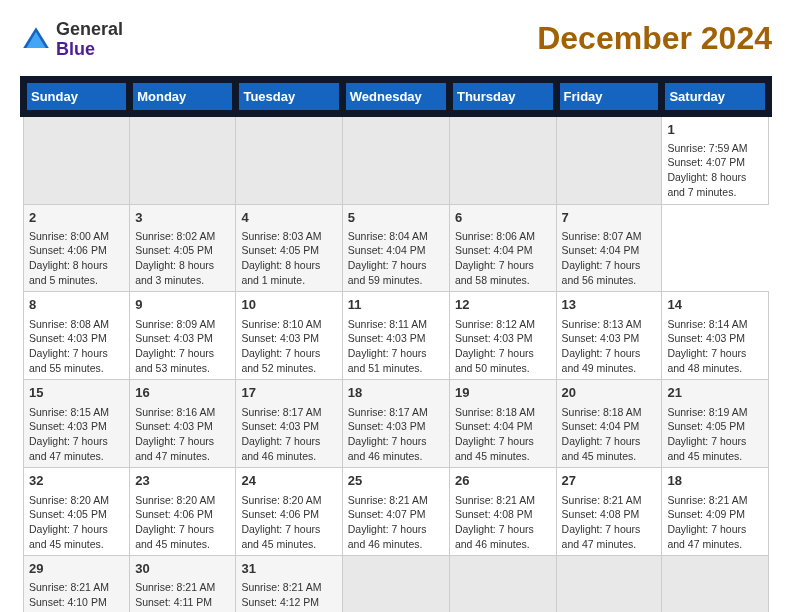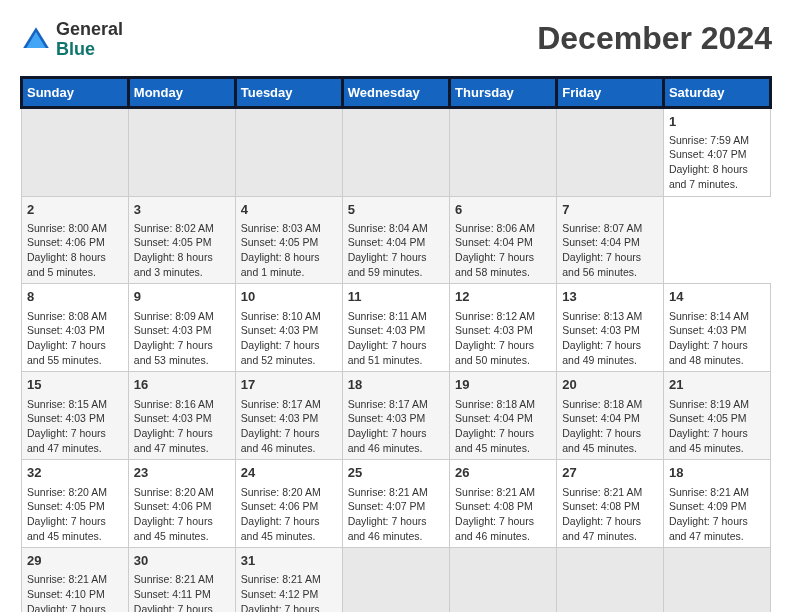--- a/index.html
+++ b/index.html
@@ -20,50 +20,50 @@
       display: flex;
       align-items: center;
       gap: 4px;
     }
     .logo-text {
       font-size: 18px;
       font-weight: bold;
       line-height: 1.1;
     }
     .logo-text span.general { color: #333; }
-    .logo-text span.blue { color: #0f766e; margin-top: 8px; }
+    .logo-text span.blue { color: #4c1d95; margin-top: 8px; }
     .logo-icon {
       width: 32px;
       height: 32px;
     }
     .title-block {
       text-align: right;
     }
     .month-title {
       font-size: 32px;
       font-weight: bold;
-      color: #404040;
+      color: #a16207;
     }
     .location-title {
       font-size: 15px;
       color: #555;
     }
     .calendar {
       width: 100%;
       border-collapse: collapse;
       font-size: 11px;
     }
     .calendar th {
       background: #1565c0;
       color: #fff;
       padding: 6px 4px;
       text-align: left;
       font-size: 13px;
       font-weight: bold;
-      border: 3px solid #0f172a;
+      border: 7px solid #0f172a;
     }
     .calendar td {
       vertical-align: top;
       padding: 4px 5px;
       border: 1px solid #ccc;
       width: 108px;
       min-height: 80px;
       background: #fff;
       color: #333;
       line-height: 1.4;

